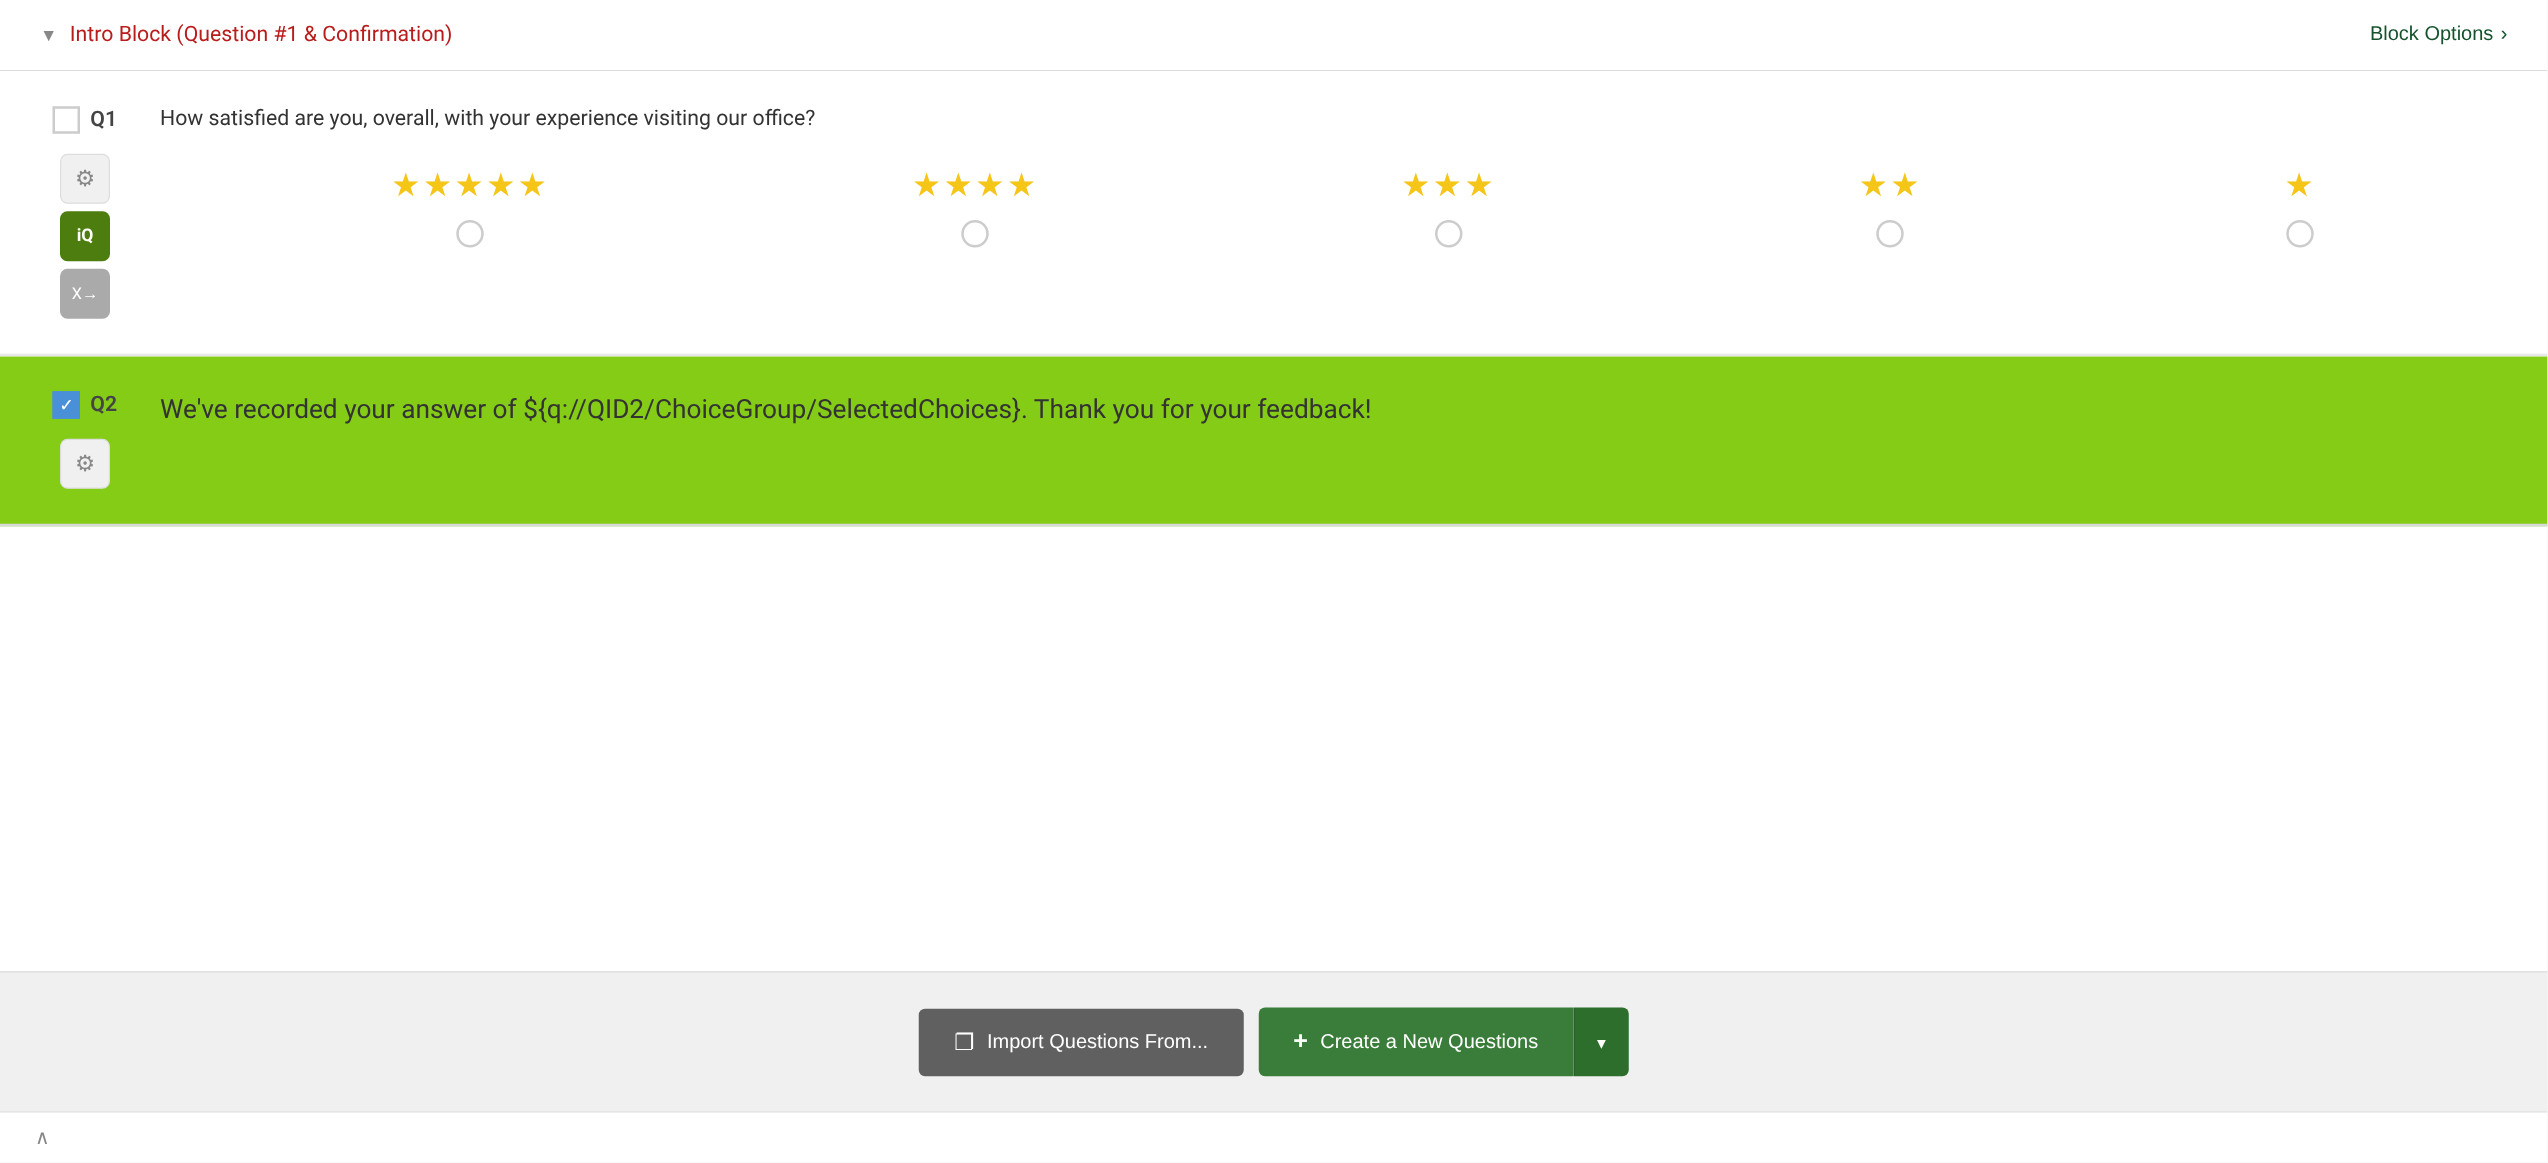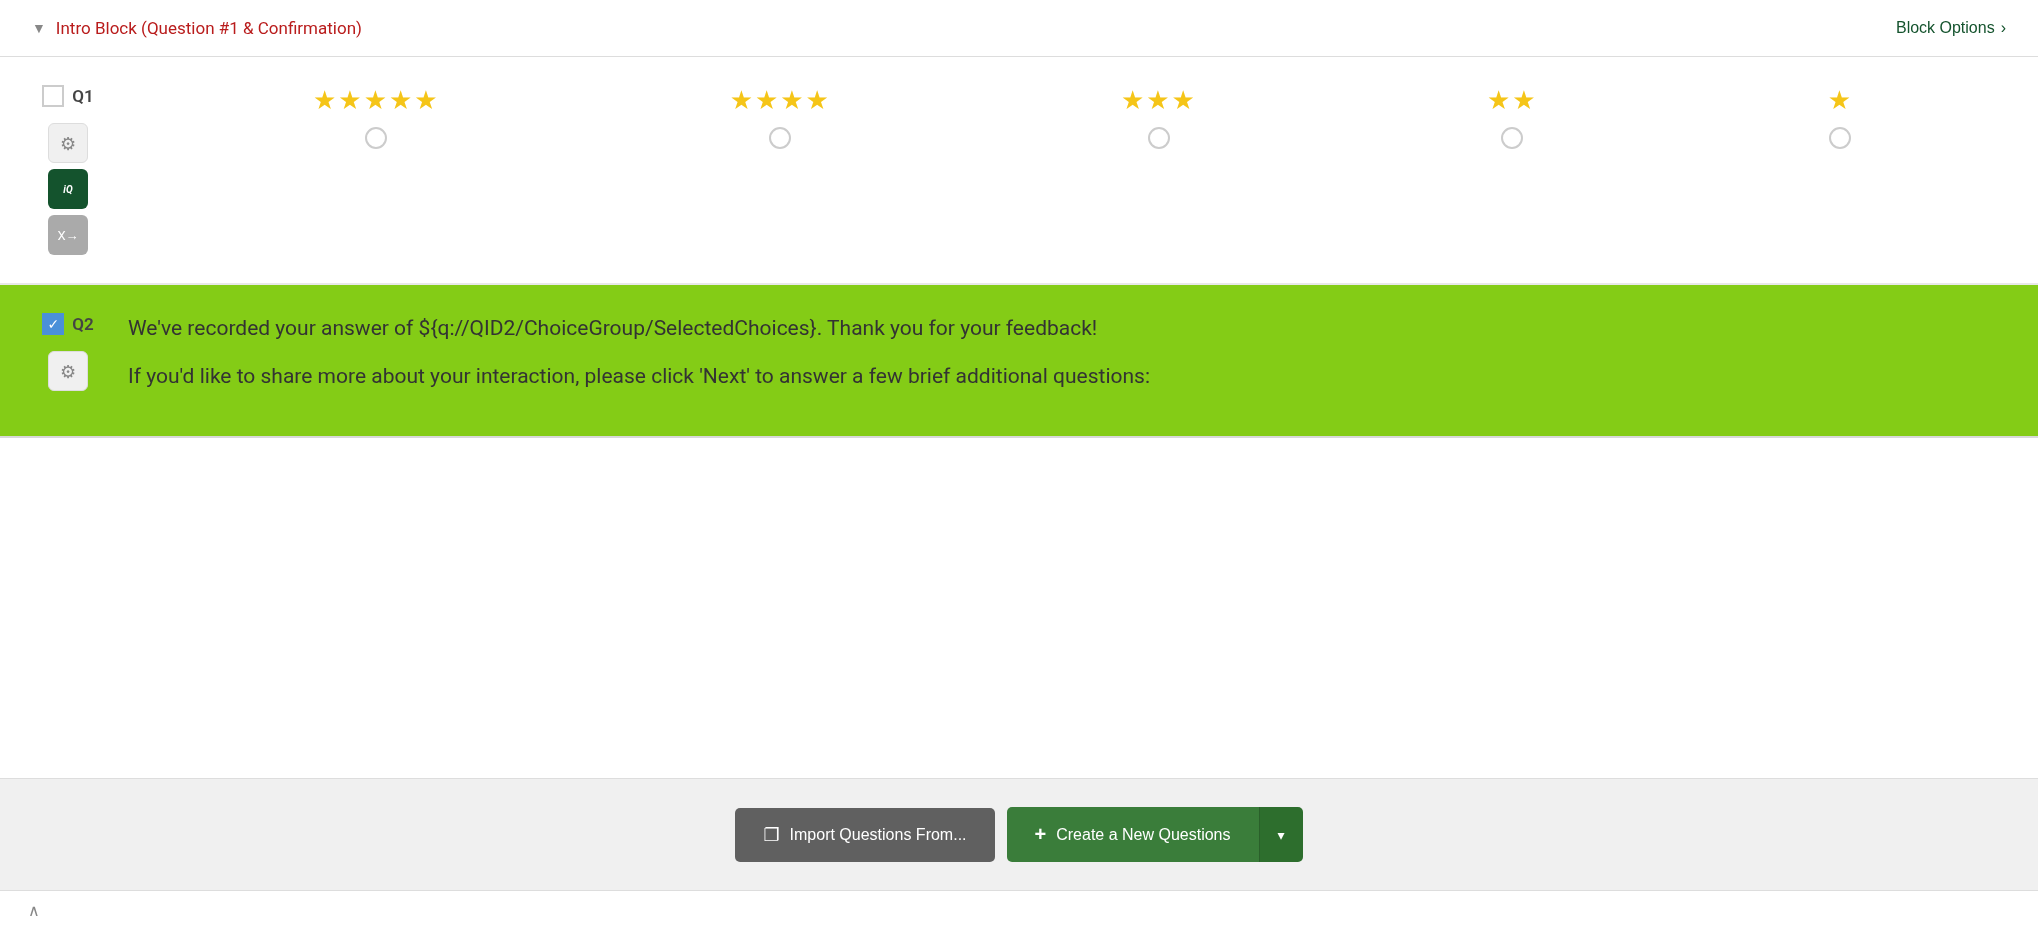--- a/index.html
+++ b/index.html
@@ -140,25 +140,24 @@
       font-size: 18px;
     }
 
     .icon-btn.gear {
       background: #f0f0f0;
       border: 1px solid #ddd;
       color: #888;
     }
 
     .icon-btn.iq {
-      background: #14532d;
-      color: #fff;
-      font-size: 10px;
+      background: #4d7c0f;
+      color: #fff;
+      font-size: 14px;
       font-weight: 700;
-      font-style: italic;
     }
 
     .icon-btn.skip {
       background: #aaa;
       color: #fff;
       font-size: 13px;
     }
 
     .question-content {
       flex: 1;
@@ -326,20 +325,21 @@
             <div class="icon-btn iq">
               <span>iQ</span>
             </div>
             <div class="icon-btn skip">
               <span>X→</span>
             </div>
           </div>
         </div>
 
         <div class="question-content">
+          <div class="question-text">How satisfied are you, overall, with your experience visiting our office?</div>
           <div class="rating-options">
             <div class="rating-option">
               <div class="stars" style="color:#f5c518;">★★★★★</div>
               <div class="radio-circle"></div>
             </div>
             <div class="rating-option">
               <div class="stars" style="color:#f5c518;">★★★★</div>
               <div class="radio-circle"></div>
             </div>
             <div class="rating-option">
@@ -370,21 +370,20 @@
           </div>
           <div class="q-icons">
             <div class="icon-btn gear">
               <span>⚙</span>
             </div>
           </div>
         </div>
 
         <div class="q2-content">
           <div class="q2-text-line">We've recorded your answer of ${q://QID2/ChoiceGroup/SelectedChoices}. Thank you for your feedback!</div>
-          <div class="q2-text-line">If you'd like to share more about your interaction, please click 'Next' to answer a few brief additional questions:</div>
         </div>
 
       </div>
     </div>
 
   </div>
 
   <div class="bottom-bar">
     <button class="import-btn">
       <span style="font-size:18px;">❐</span>

